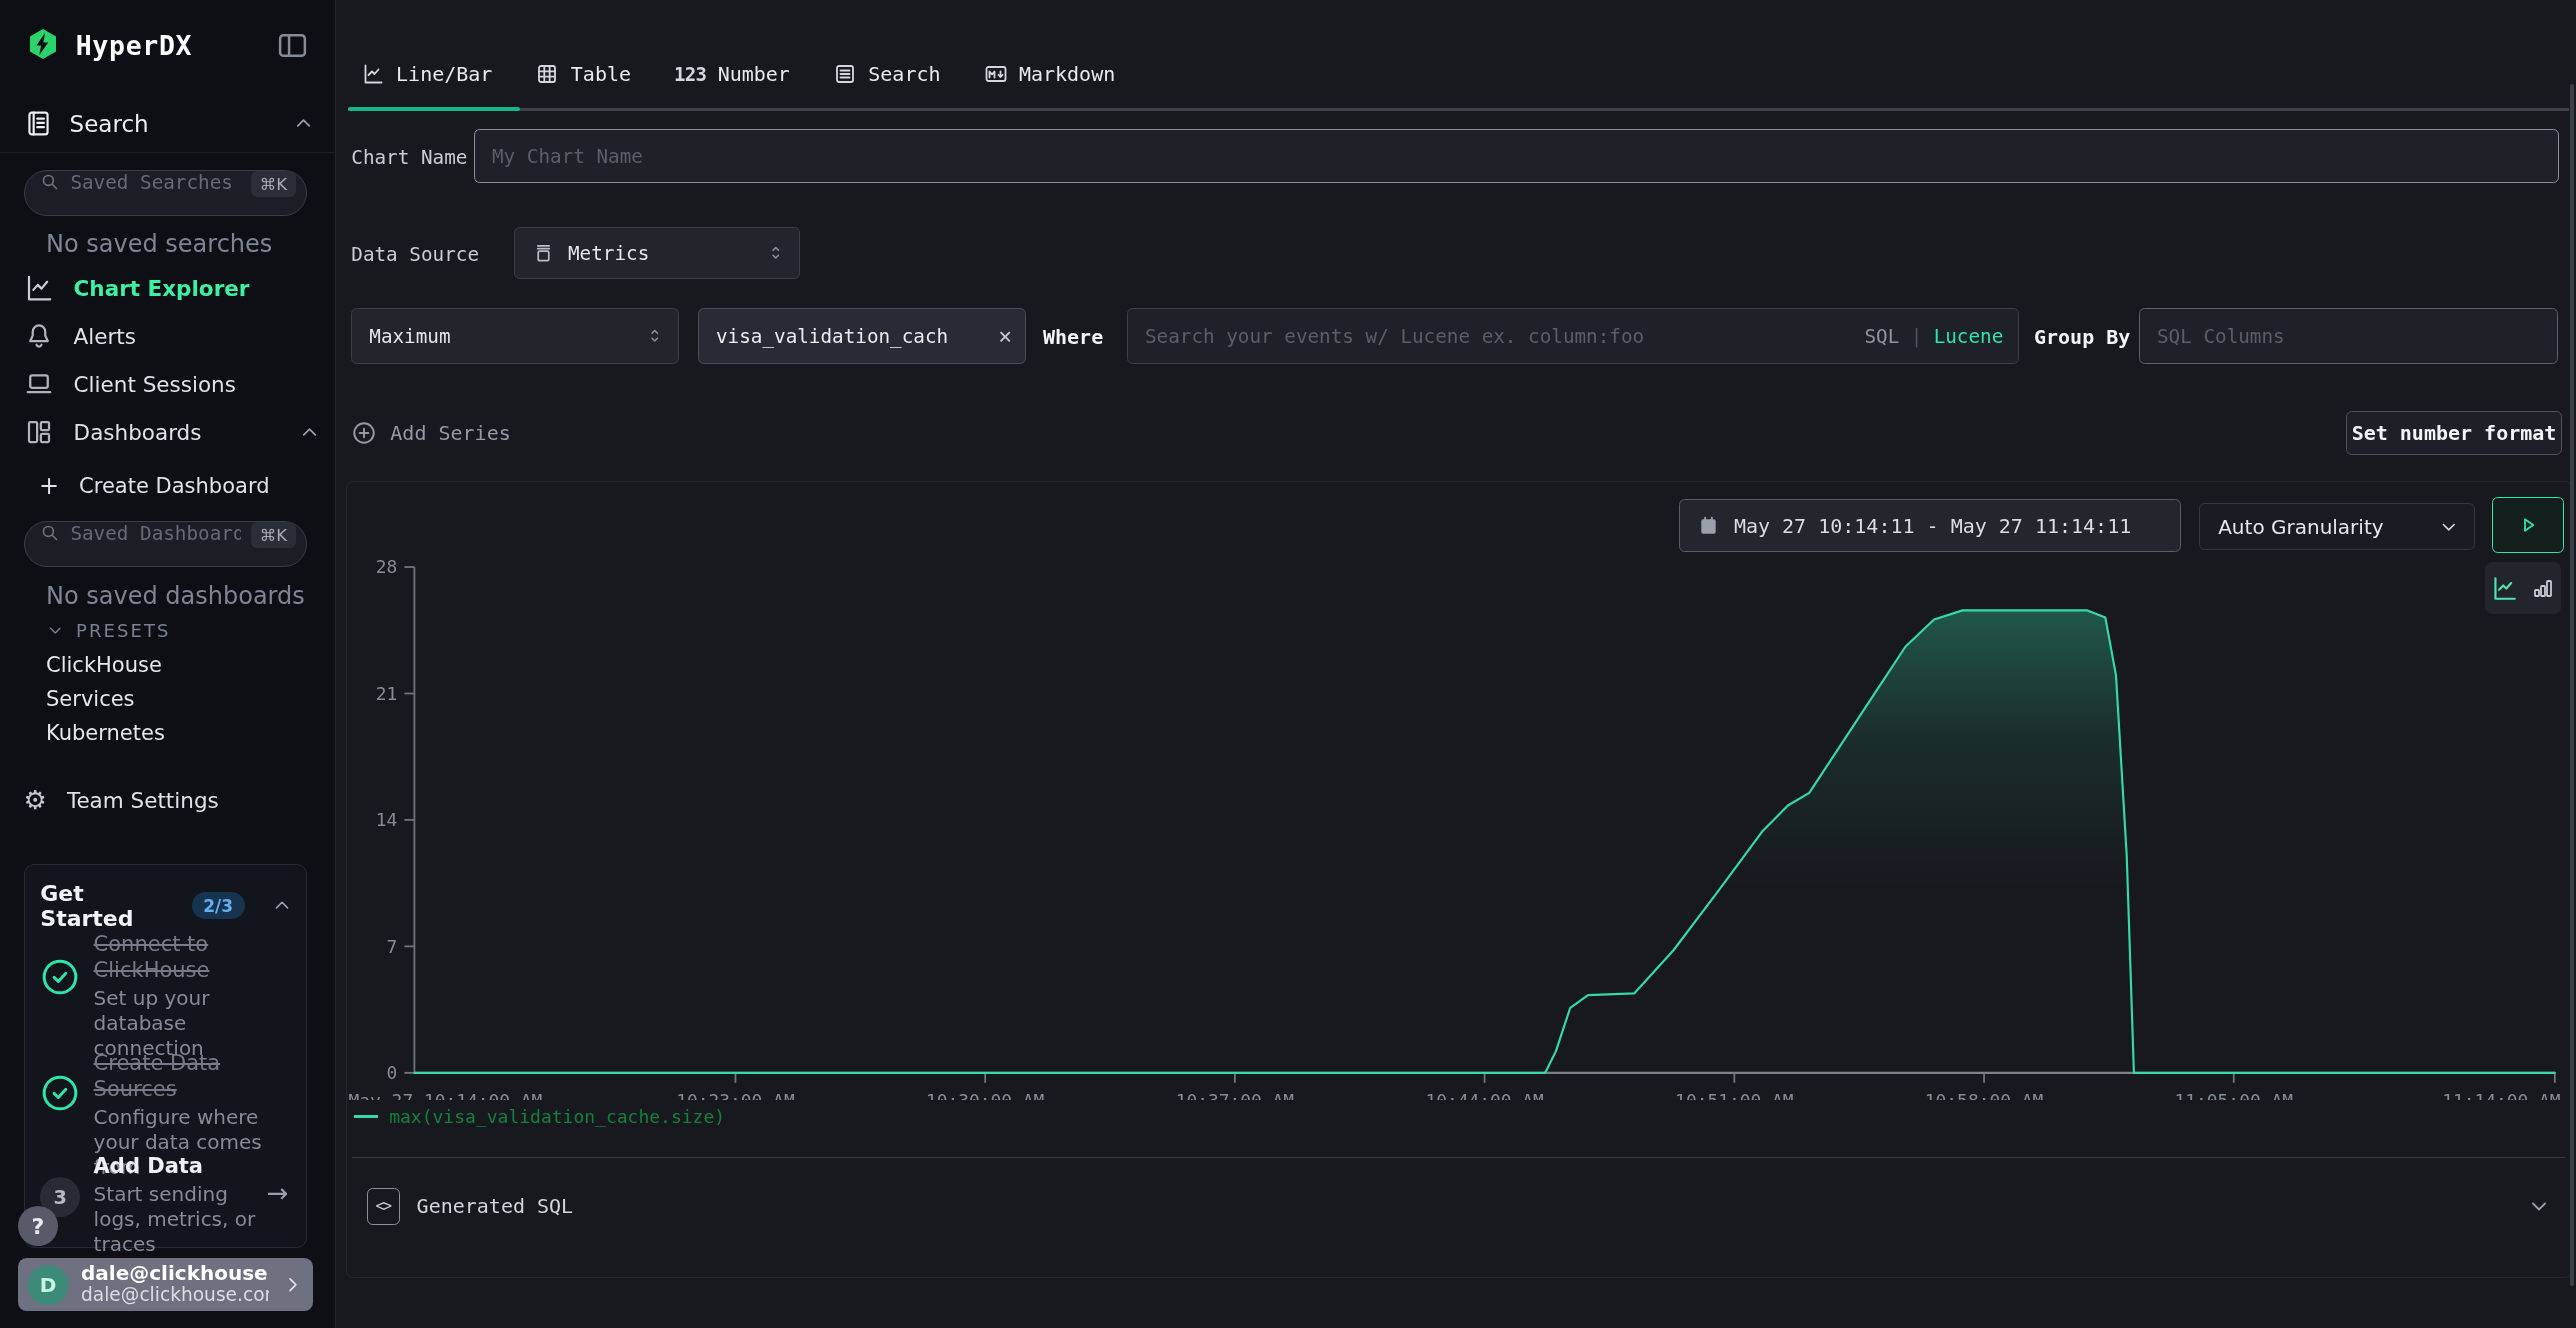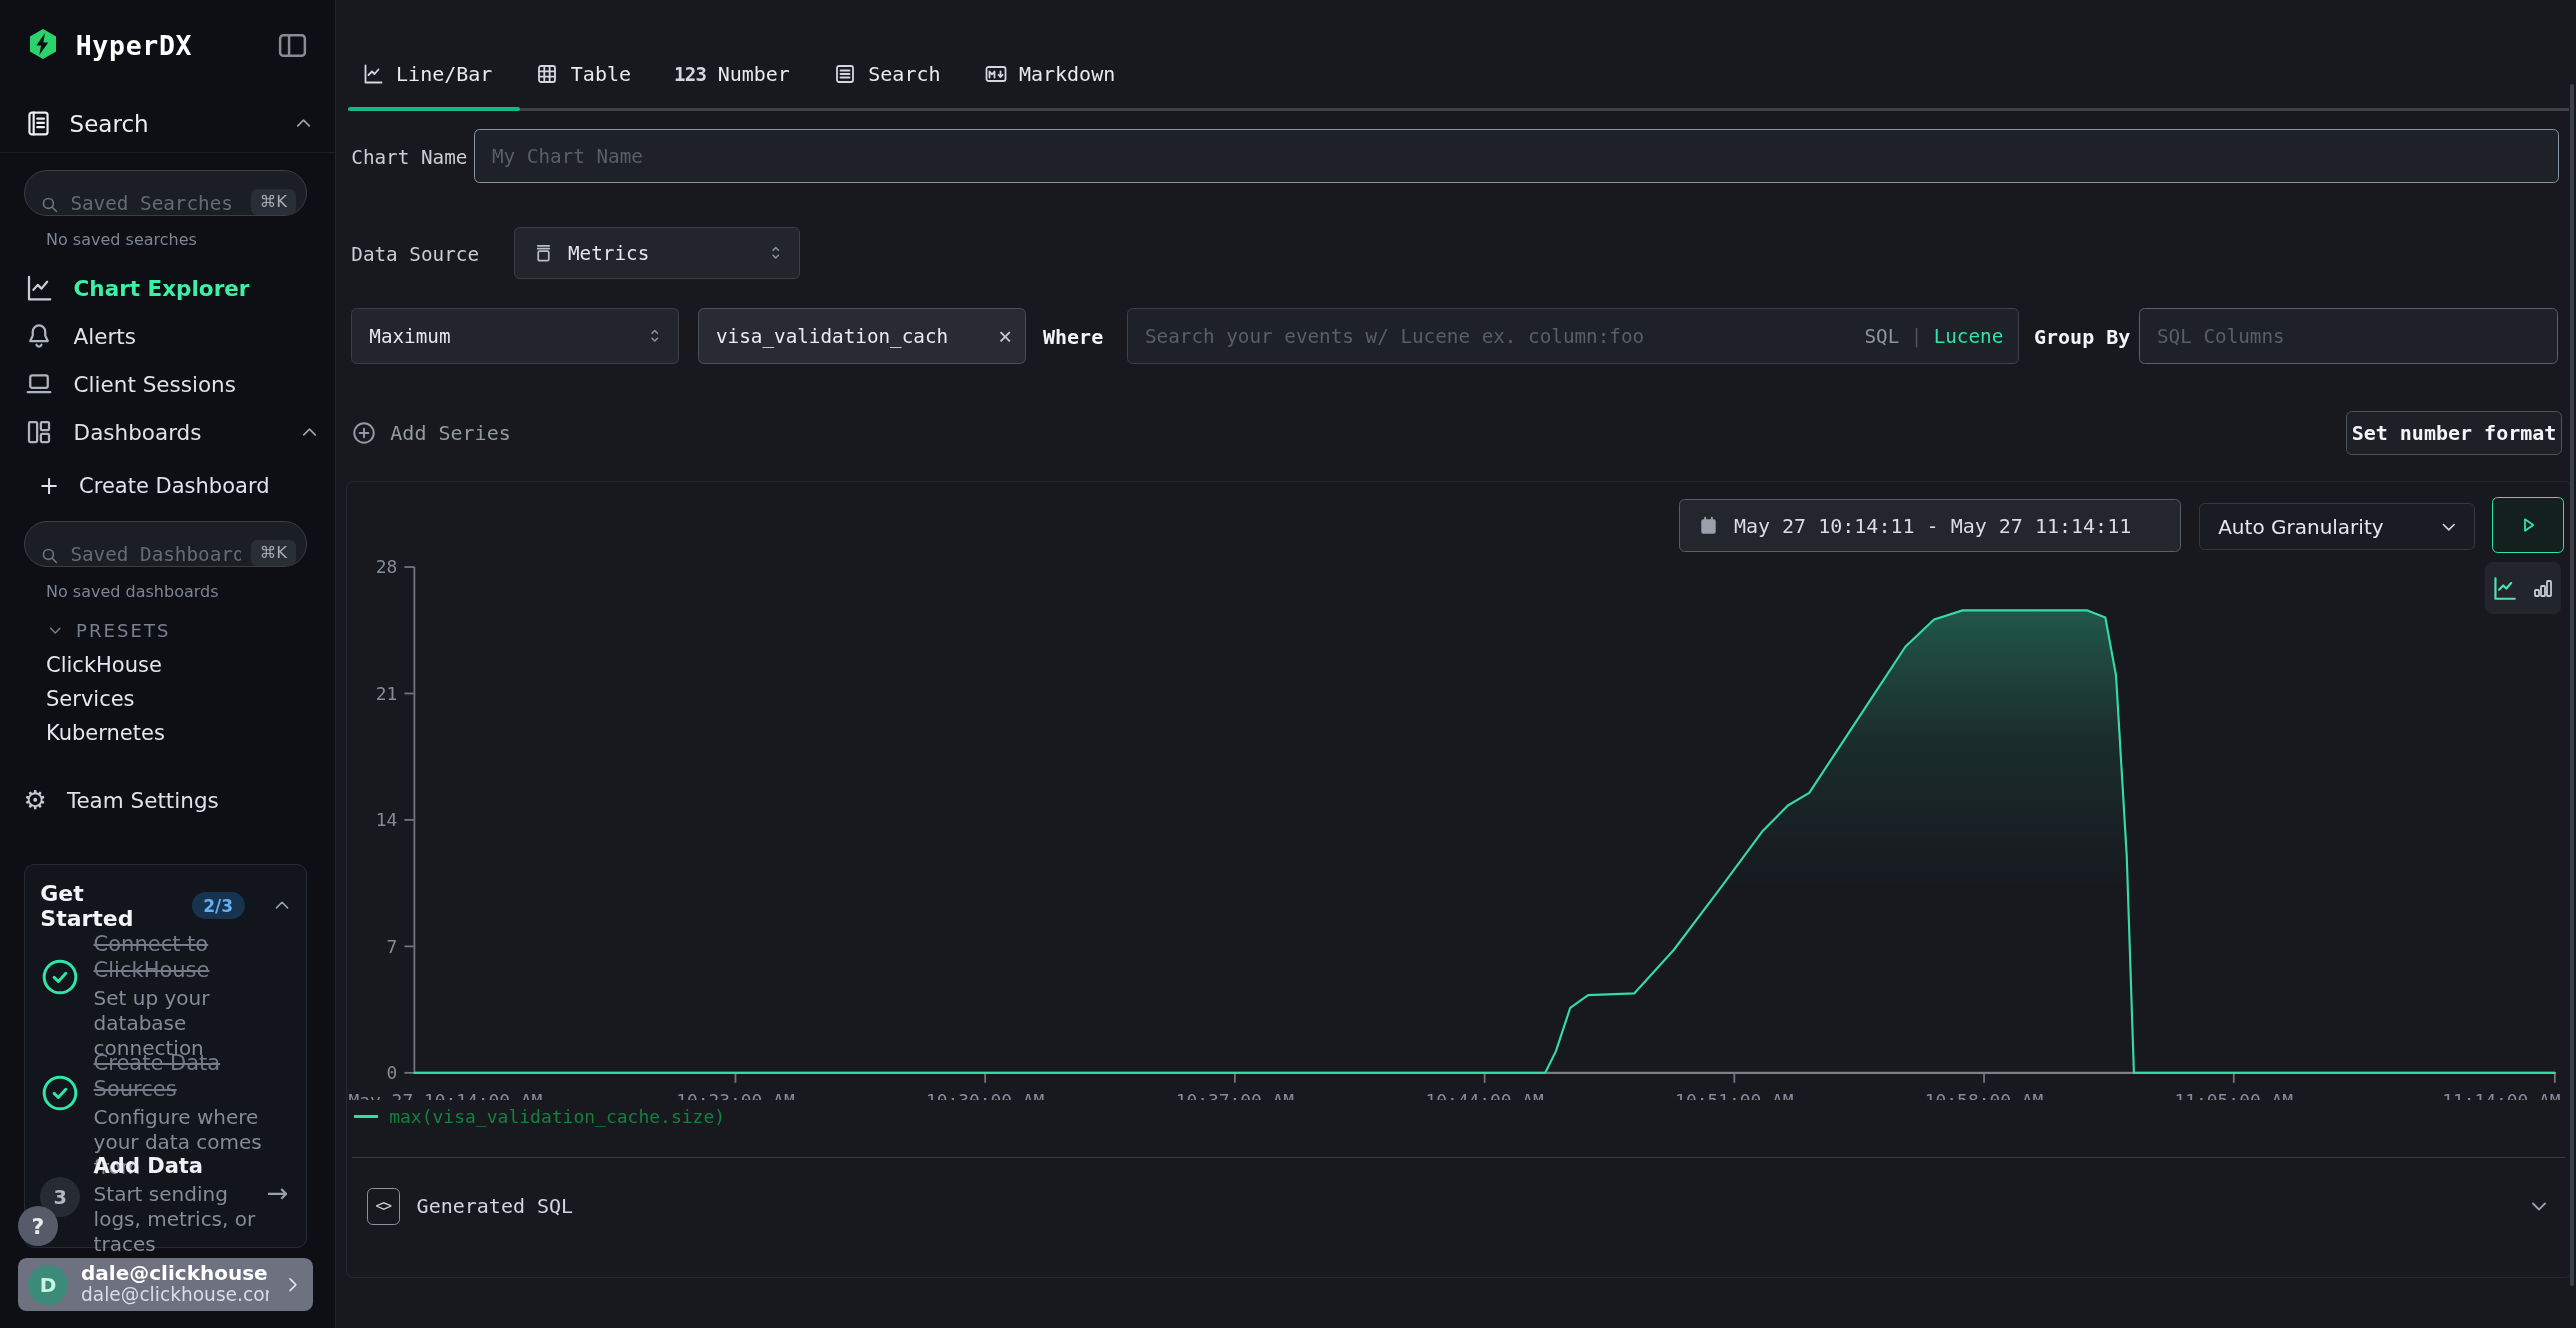--- a/index.html
+++ b/index.html
@@ -18,29 +18,29 @@
     font-family:"DejaVu Sans", sans-serif;
   }
   .logo-row { position:absolute; left:26px; top:27px; display:flex; align-items:center; gap:15.7px; }
   .logo-text { font-family:"DejaVu Sans Mono", monospace; font-weight:bold; font-size:26.5px; color:#fff; letter-spacing:0.7px; }
   .collapse-btn { position:absolute; right:26px; top:29px; width:33px; height:33px; color:#868c97; }
   .side-section-head { position:absolute; left:23.6px; right:20px; display:flex; align-items:center; gap:17px; color:#eceef2; font-size:23px; }
   .side-section-head .sp { flex:1; }
   .side-divider { position:absolute; left:0; right:0; height:1.4px; background:#1b1e24; }
   .pill {
     position:absolute; left:23.6px; width:283px; height:46px; border-radius:24px;
-    background:#1b1e25; border:1.4px solid #3a3e47; display:flex; align-items:flex-end; padding:0 10px 0 14.3px; gap:10px; color:#6d747f;
+    background:#1b1e25; border:1.4px solid #3a3e47; display:flex; align-items:flex-start; padding:0 10px 0 14.3px; gap:10px; color:#6d747f;
   }
   .pill input {
     flex:1; min-width:0; background:transparent; border:none; outline:none;
     font-family:"DejaVu Sans Mono", monospace; font-size:19.3px; color:#cfd3da;
   }
   .pill input::placeholder { color:#646b77; }
   .kbd { background:#2a2e37; color:#a6abb6; border-radius:6.4px; font-size:16.5px; padding:3.6px 8.6px; font-family:"DejaVu Sans", sans-serif; }
-  .muted-line { position:absolute; left:46px; color:#7d8594; font-size:16px; }
+  .muted-line { position:absolute; left:46px; color:#7d8594; font-size:24px; }
   .nav-item { position:absolute; left:23.6px; right:14.3px; display:flex; align-items:center; gap:20px; color:#dfe2e8; font-size:21.5px; cursor:pointer; }
   .nav-item .nico { width:30px; height:30px; color:#aeb4bf; flex:0 0 auto; }
   .nav-item.active { color:#3df0a5; font-weight:bold; }
   .nav-item.active .nico { color:#c7cdd6; }
   .nav-item .sp { flex:1; }
   .preset-item { position:absolute; left:46px; color:#e4e7ec; font-size:21px; cursor:pointer; }
   .presets-head { position:absolute; left:46px; display:flex; align-items:center; gap:11.4px; color:#79818f; font-size:18px; letter-spacing:2.1px; }
   
   #gs-card {
     position:absolute; left:23.6px; top:864px; width:283px; height:384px;

